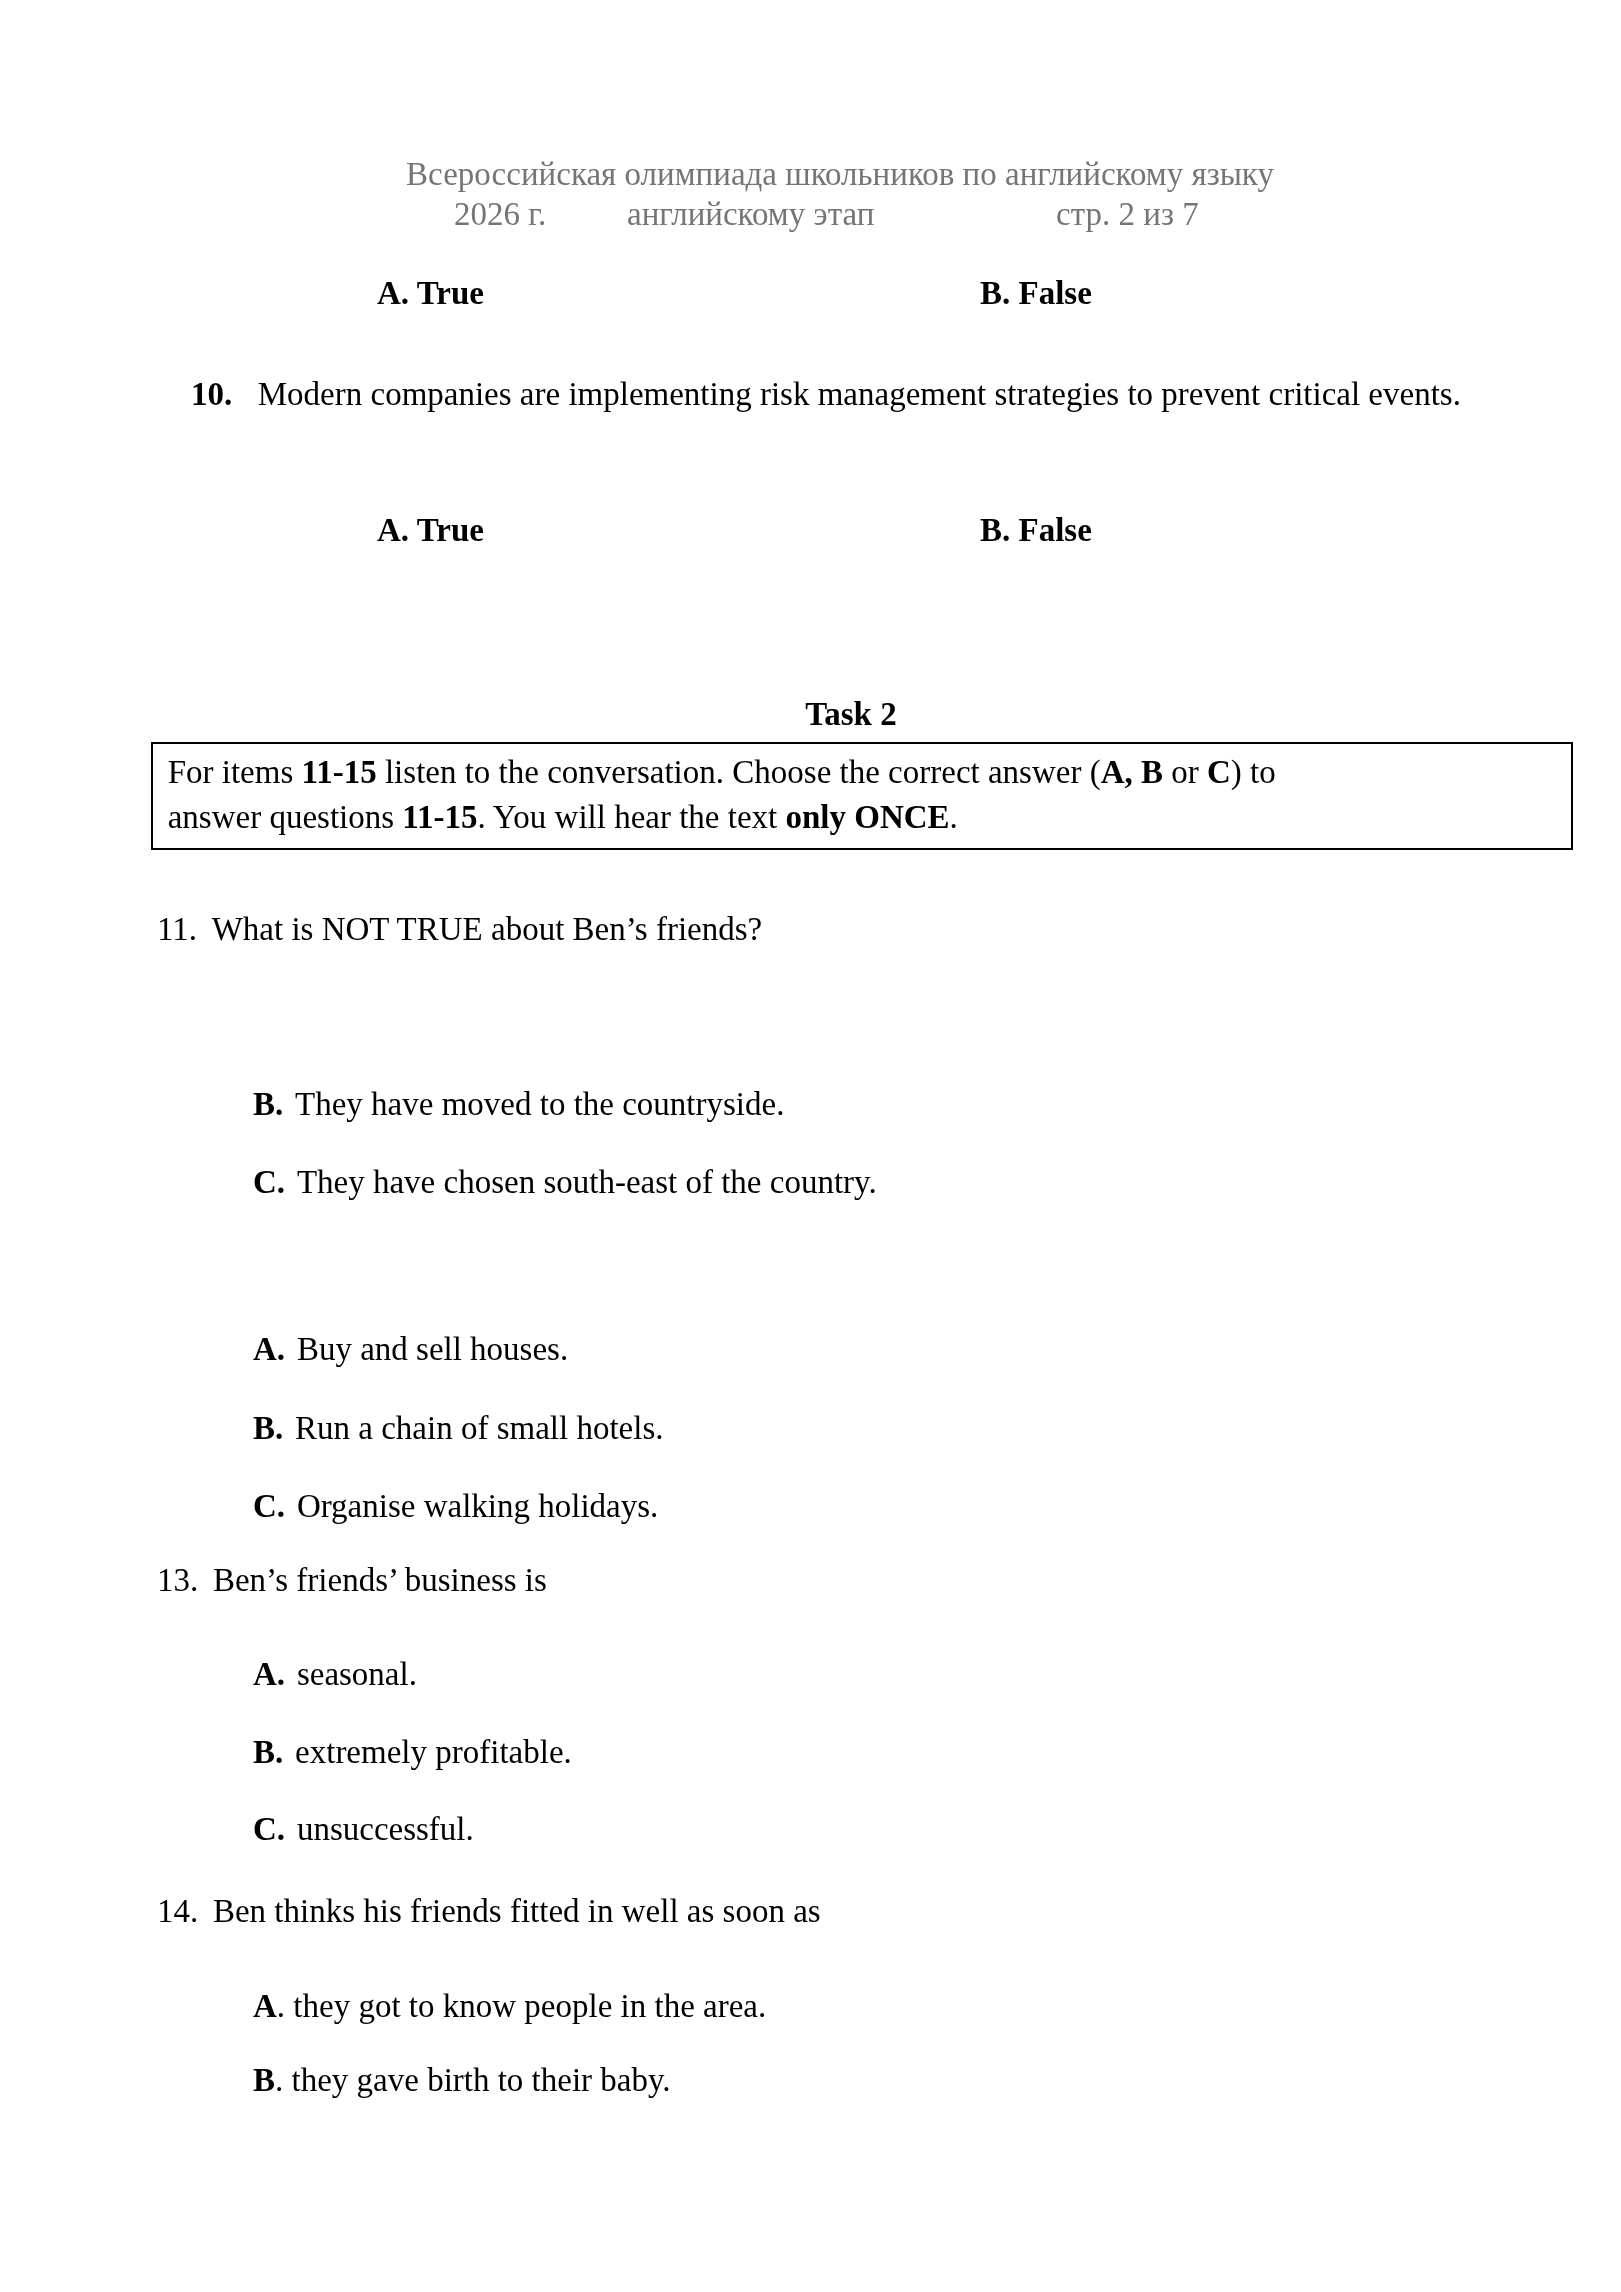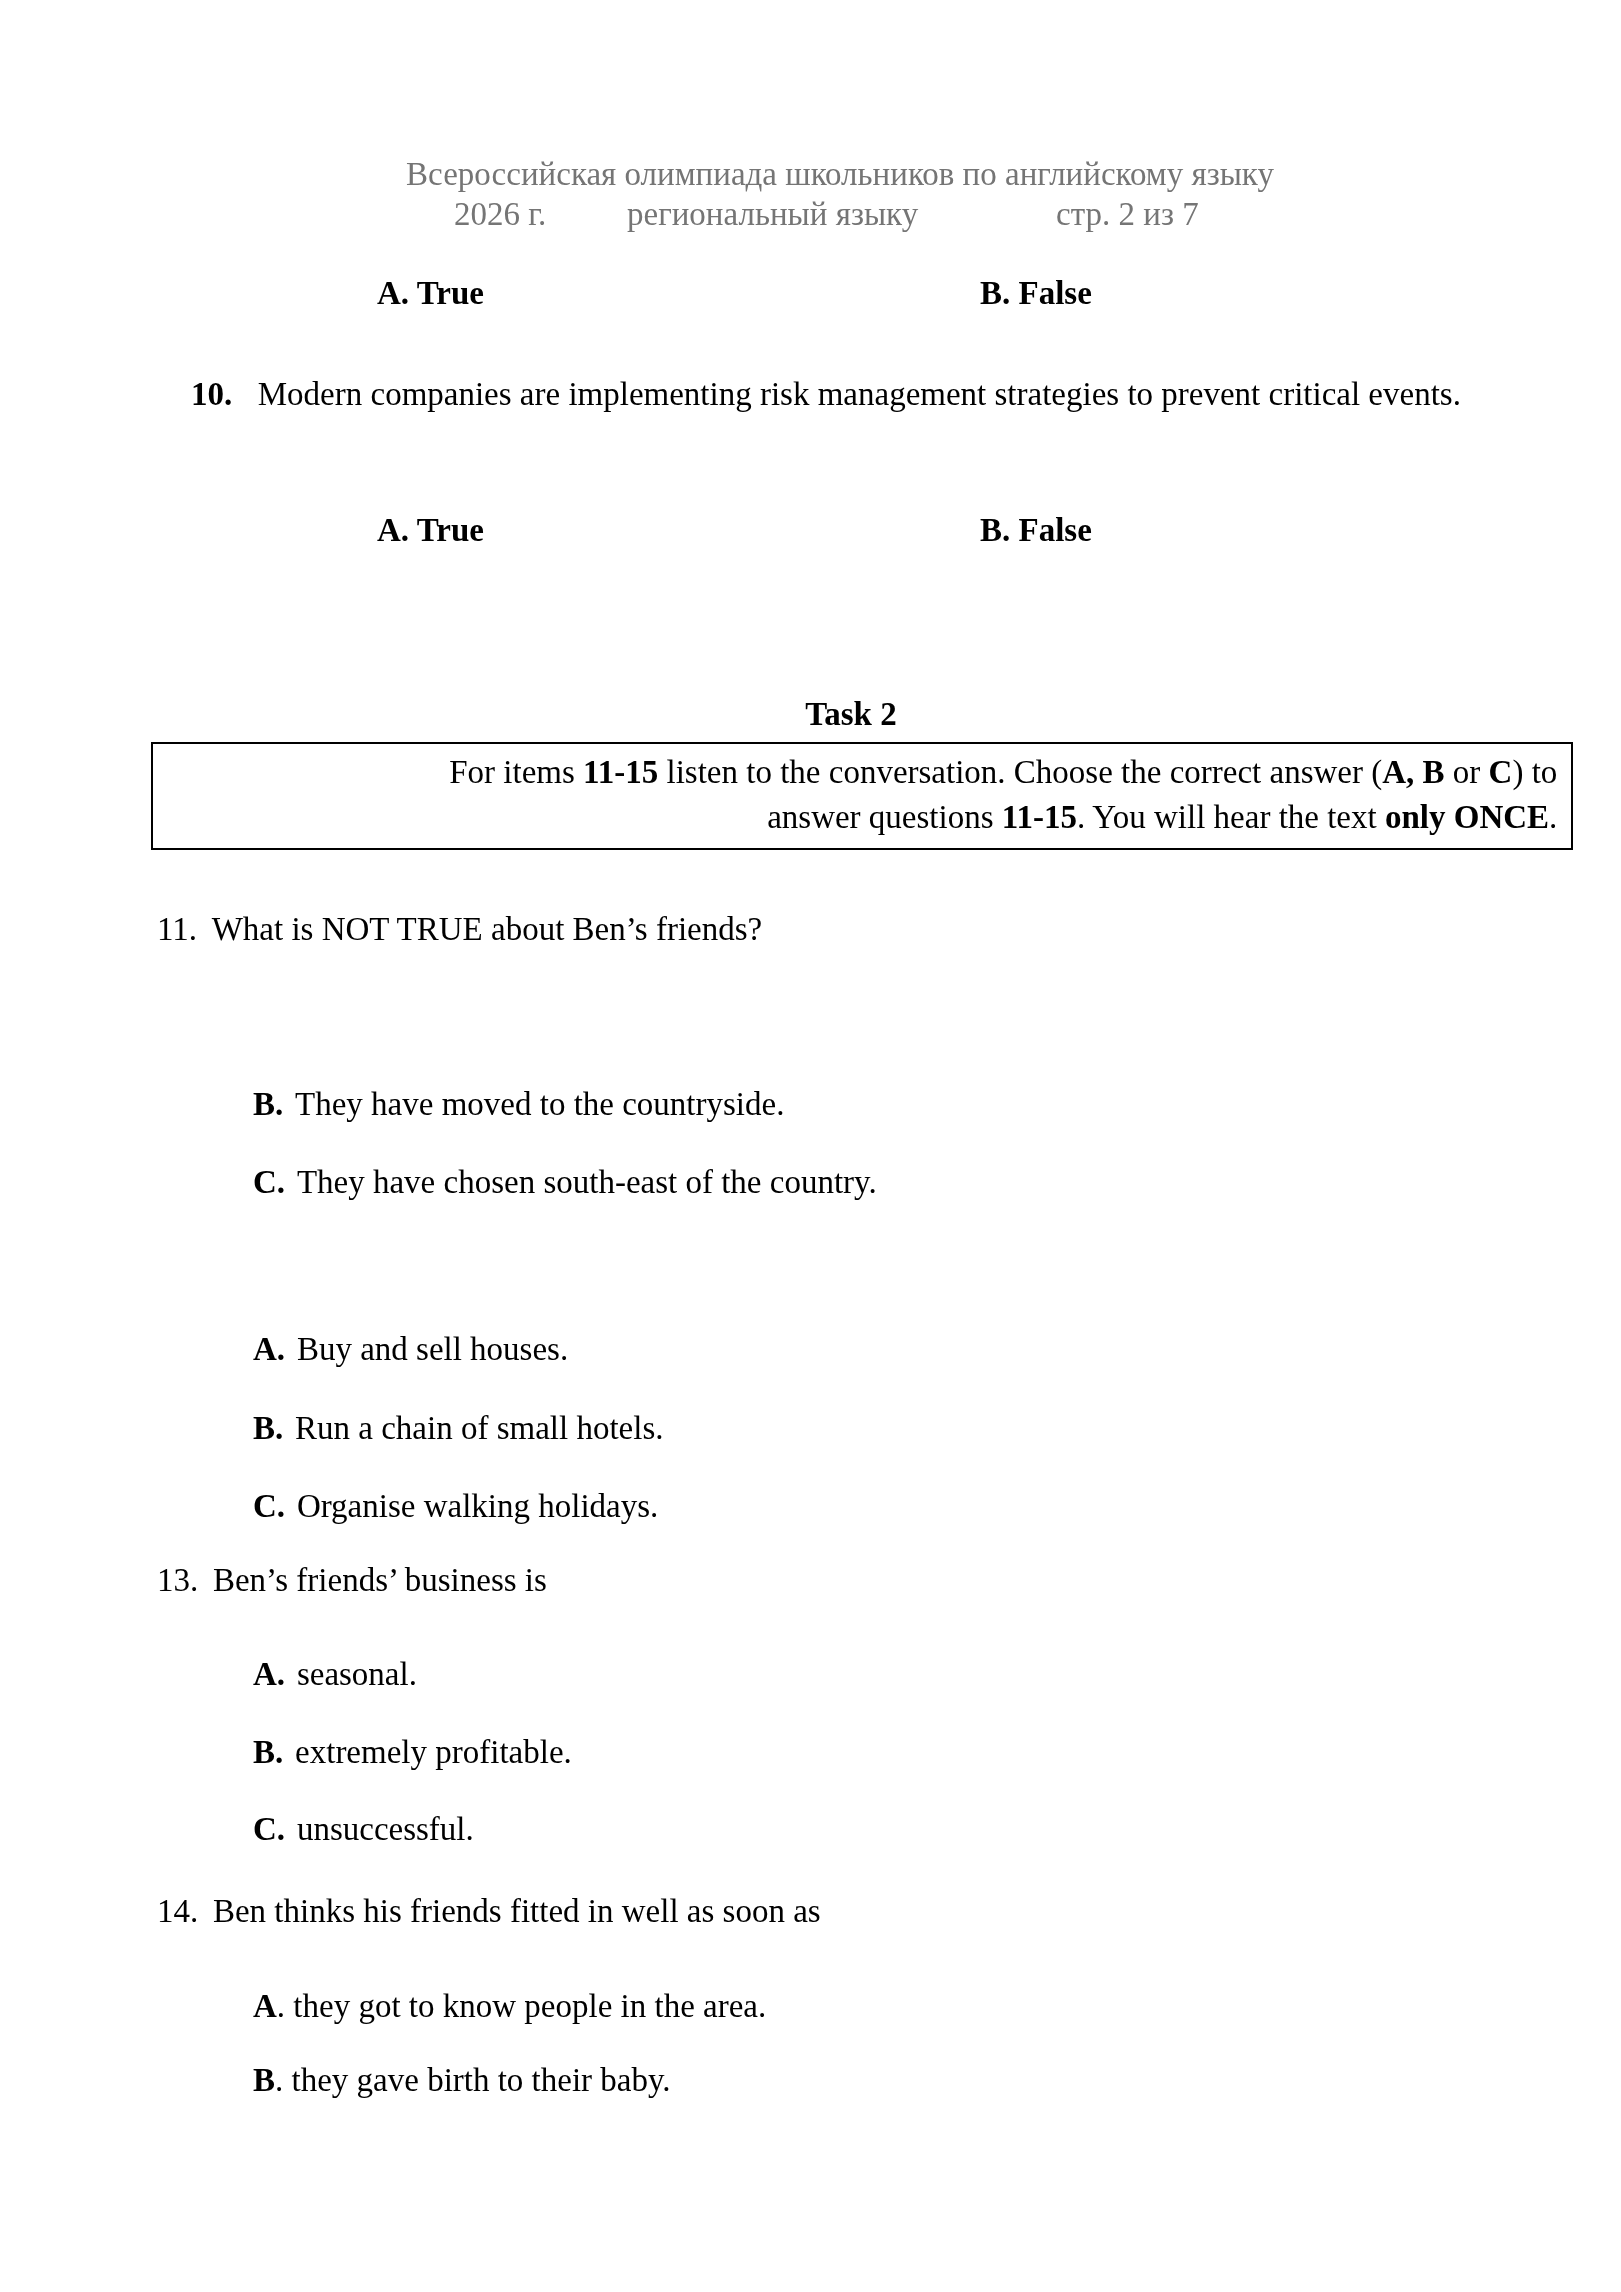--- a/index.html
+++ b/index.html
@@ -5,21 +5,21 @@
   html,body{margin:0;padding:0;background:#ffffff;}
   .page{
     position:relative;
     width:1621px;height:2293px;
     background:#ffffff;
     font-family:"Liberation Serif","DejaVu Serif",serif;
     font-size:33px;color:#000000;
     overflow:hidden;
   }
   .abs{position:absolute;line-height:44px;}
-  .nowrap{white-space:nowrap;text-align:right;}
+  .nowrap{white-space:nowrap;}
   .b{font-weight:bold;}
   .gray{color:#757575;}
   .cx{transform:translateX(-50%);}
   
   .q10block{
     left:191px;width:1211px;
     padding-left:66px;text-indent:-66px;
     text-align:justify;
   }
   .q10num{font-weight:bold;margin-right:25.5px;}
@@ -42,21 +42,21 @@
   .tf-a{left:377px;}
   .tf-b{left:980px;}
 </style>
 </head>
 <body>
 
 <div class="page">
 
   <div class="abs nowrap gray cx" style="left:840px;top:152px">Всероссийская олимпиада школьников по английскому языку</div>
   <div class="abs nowrap gray" style="left:454px;top:192px">2026 г.</div>
-  <div class="abs nowrap gray" style="left:627px;top:192px">региональный языку</div>
+  <div class="abs nowrap gray" style="left:627px;top:192px">английскому этап</div>
   <div class="abs nowrap gray" style="left:1056px;top:192px">стр. 2 из 7</div>
 
   <div class="abs nowrap b tf-a" style="top:271px">A. True</div>
   <div class="abs nowrap b tf-b" style="top:271px">B. False</div>
 
   <div class="abs q10block" style="top:372px">
     <span class="q10num">10.</span><span>Modern companies are implementing risk management strategies to prevent critical events.</span>
   </div>
 
   <div class="abs nowrap b tf-a" style="top:508px">A. True</div>

